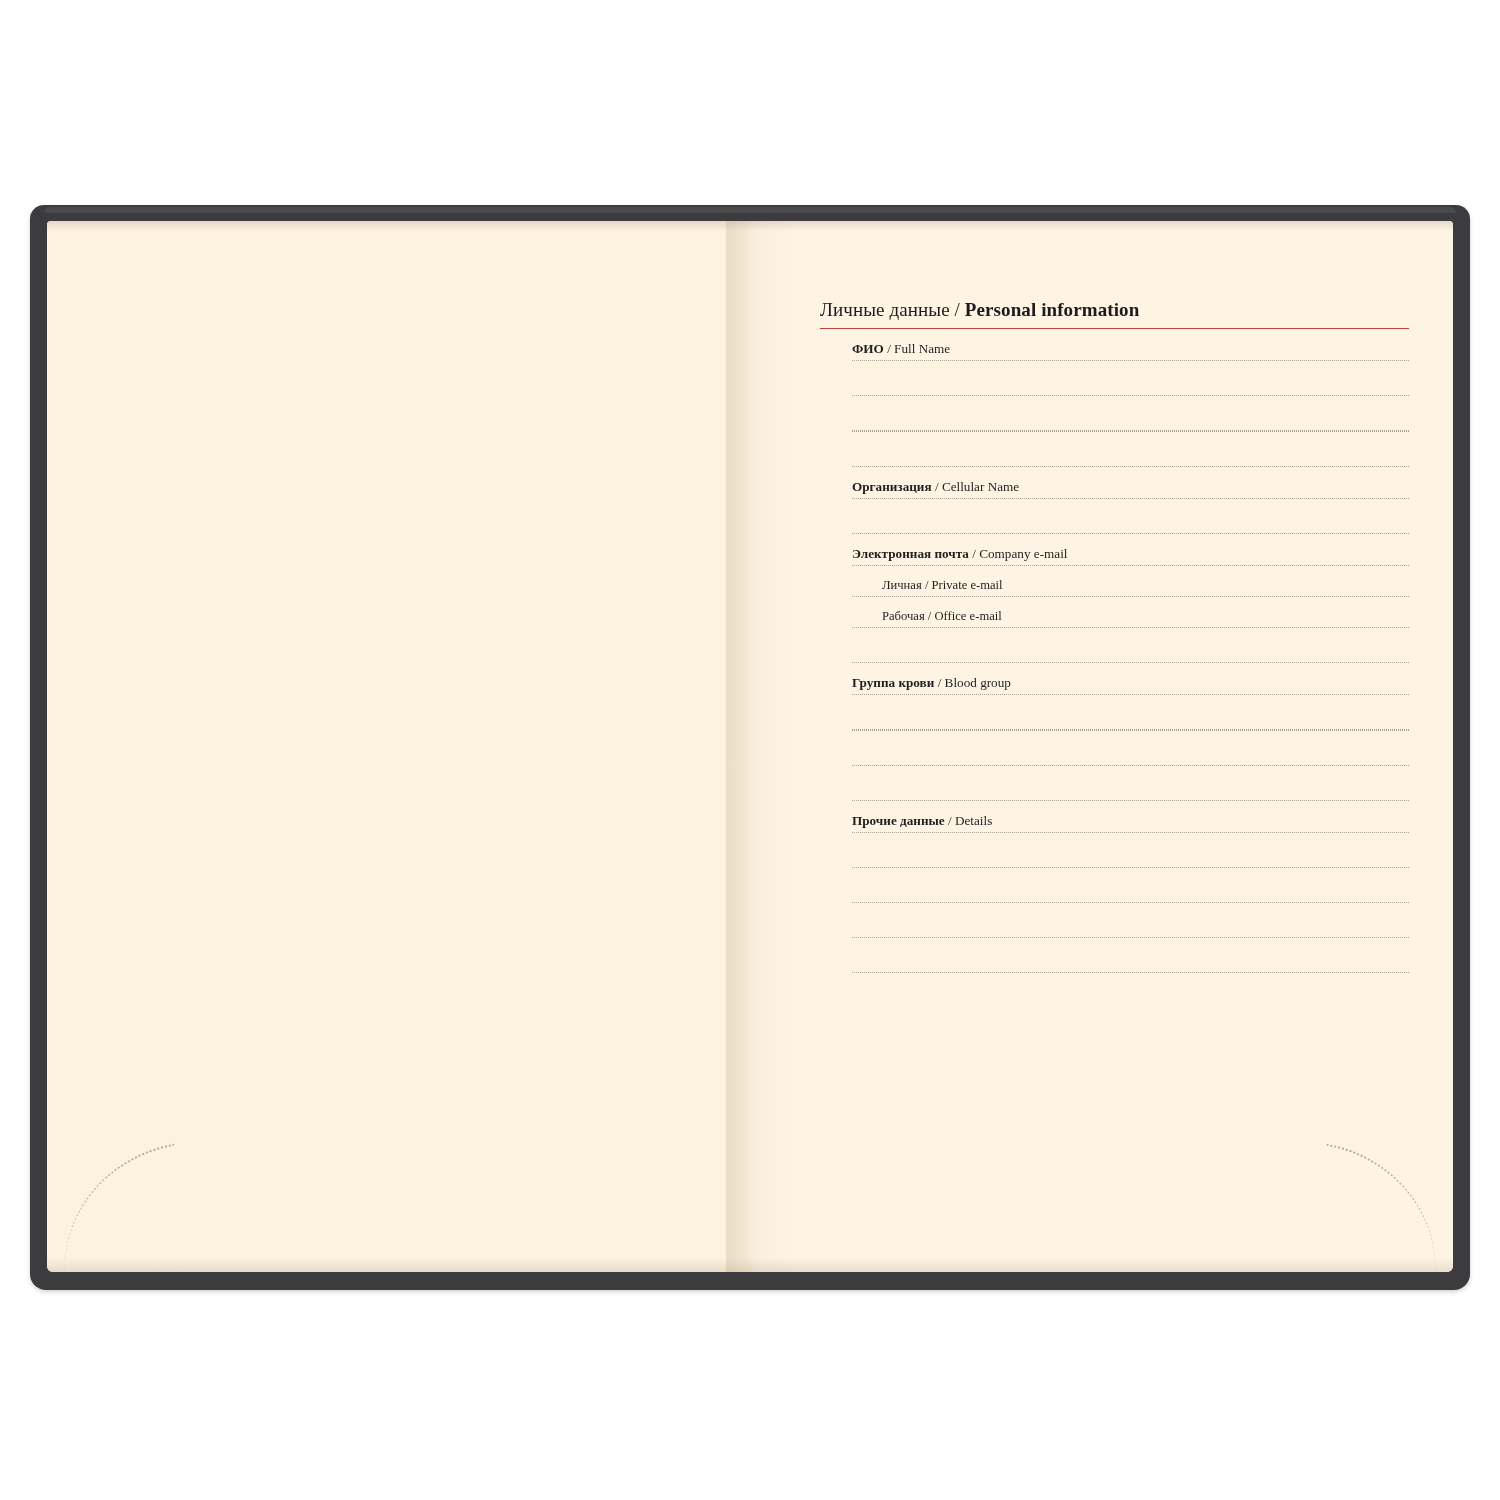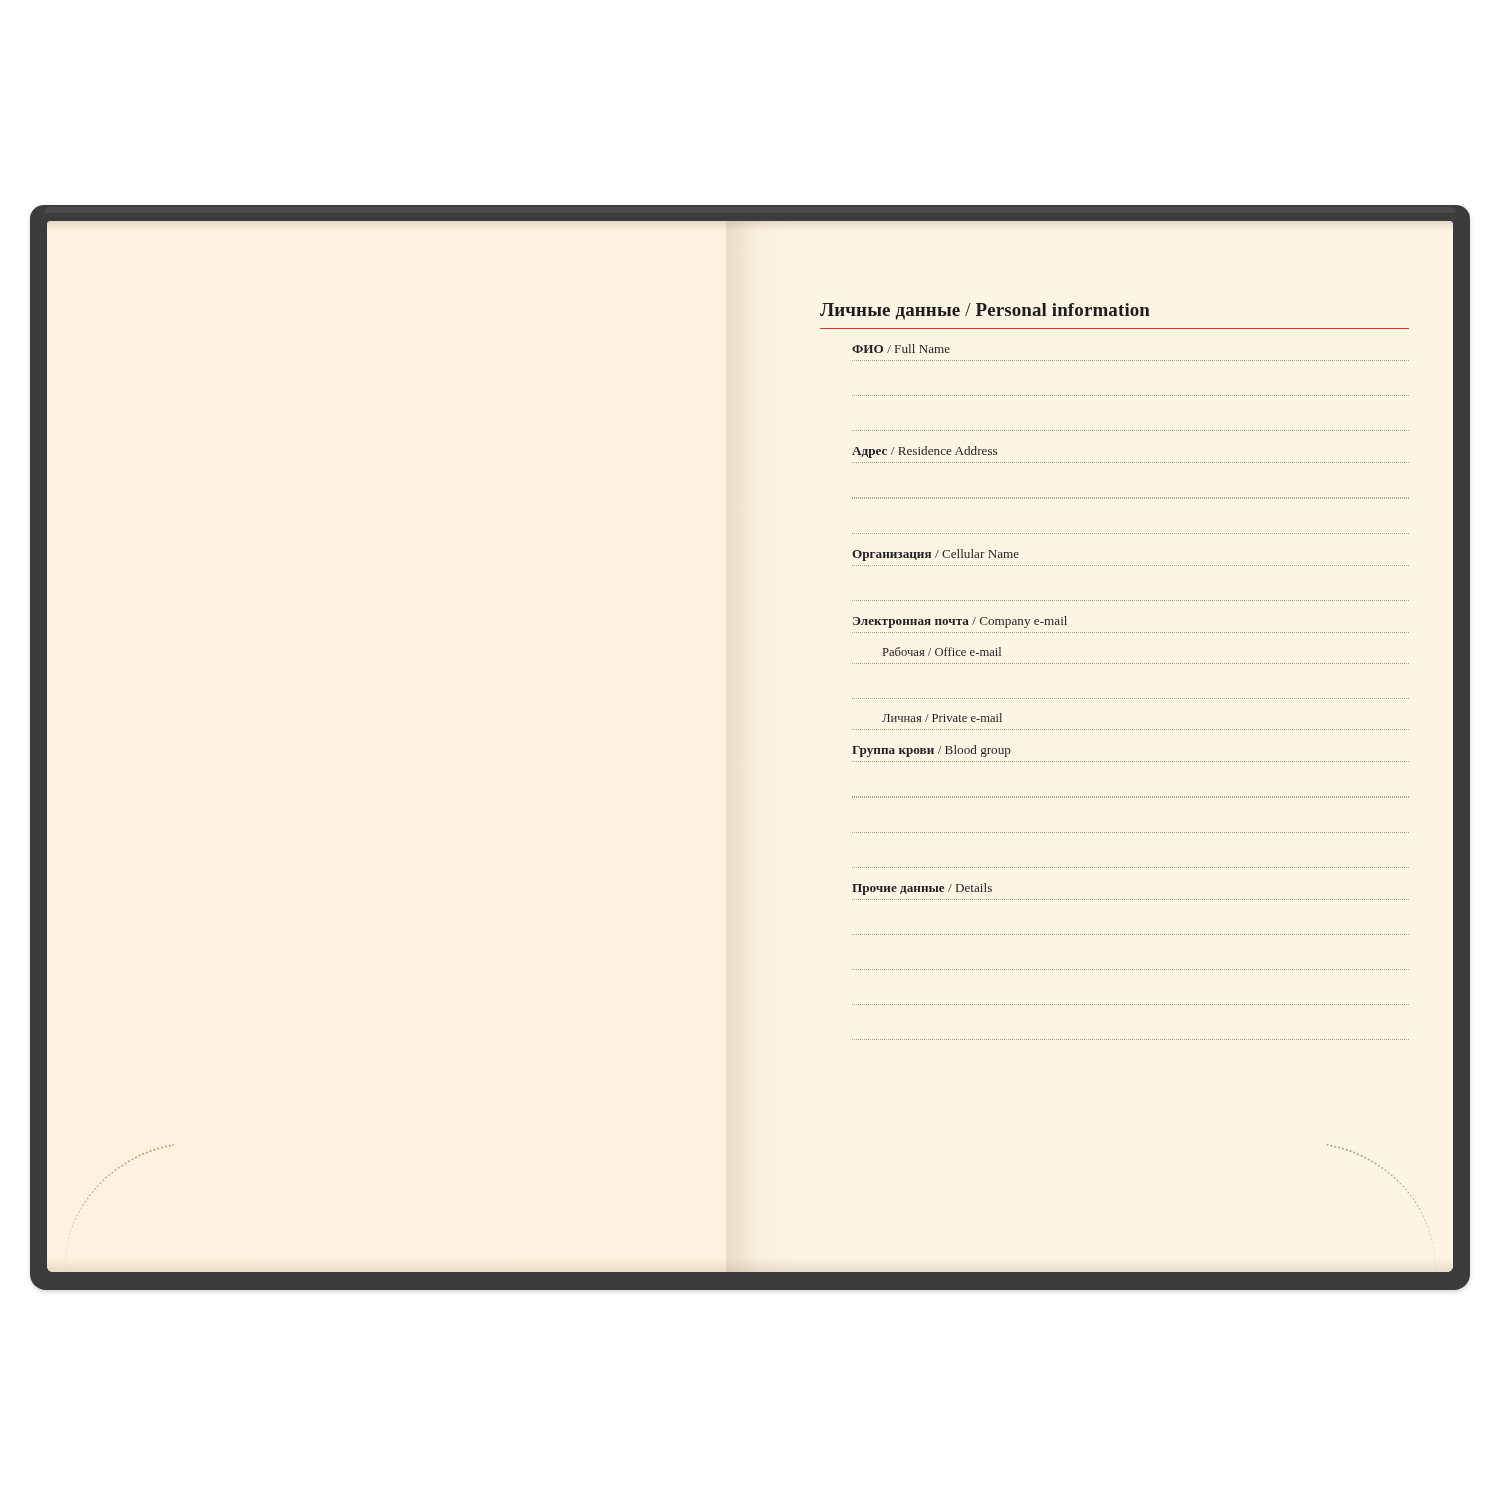--- a/index.html
+++ b/index.html
@@ -108,21 +108,21 @@
     top: 78px;
   }
   .title-row {
     font-size: 19px;
     color: #1c1c1c;
     padding-bottom: 7px;
     border-bottom: 1.4px solid #b5452f;
     letter-spacing: 0.1px;
   }
   .title-ru {
-    font-weight: bold;
+    font-weight: normal;
   }
   .title-en {
     font-weight: bold;
   }
 
   .field {
     position: relative;
     margin-left: 32px;
   }
   .field-label {
@@ -183,29 +183,20 @@
             <span class="ru">ФИО</span>
             <span class="en"> / <span>Full Name</span></span>
           </div>
           <div class="rule"></div>
           <div class="line-gap"></div>
           <div class="rule"></div>
           <div class="line-gap"></div>
           <div class="rule"></div>
         </div>
 
-        <div class="field">
-          <div class="field-label">
-            <span class="ru">Адрес</span>
-            <span class="en"> / <span>Residence Address</span></span>
-          </div>
-          <div class="rule"></div>
-          <div class="line-gap"></div>
-          <div class="rule"></div>
-        </div>
 
         <div class="field">
           <div class="rule"></div>
           <div class="line-gap"></div>
           <div class="rule"></div>
         </div>
 
 
         <div class="field">
           <div class="field-label">
@@ -214,39 +205,39 @@
           </div>
           <div class="rule"></div>
           <div class="line-gap"></div>
           <div class="rule"></div>
         </div>
 
         <div class="field">
           <div class="field-label">
             <span class="ru">Электронная почта</span>
             <span class="en"> / <span>Company e-mail</span></span>
+          </div>
+          <div class="rule"></div>
+        </div>
+
+        <div class="field">
+          <div class="field-label sub">
+            <span class="ru">Личная</span>
+            <span class="en"> / <span>Private e-mail</span></span>
           </div>
           <div class="rule"></div>
         </div>
 
         <div class="field">
           <div class="field-label sub">
             <span class="ru">Рабочая</span>
             <span class="en"> / <span>Office e-mail</span></span>
           </div>
           <div class="rule"></div>
           <div class="line-gap"></div>
-          <div class="rule"></div>
-        </div>
-
-        <div class="field">
-          <div class="field-label sub">
-            <span class="ru">Личная</span>
-            <span class="en"> / <span>Private e-mail</span></span>
-          </div>
           <div class="rule"></div>
         </div>
 
         <div class="field">
           <div class="field-label">
             <span class="ru">Группа крови</span>
             <span class="en"> / <span>Blood group</span></span>
           </div>
           <div class="rule"></div>
           <div class="line-gap"></div>

